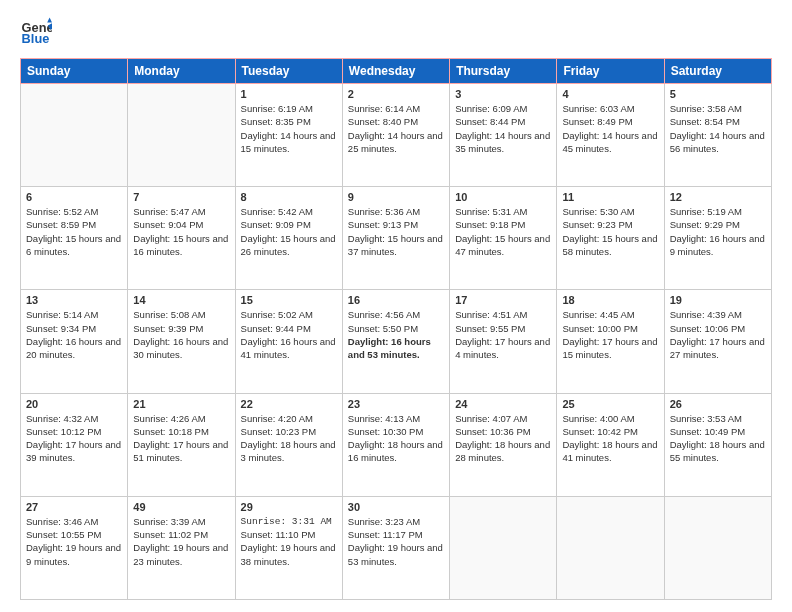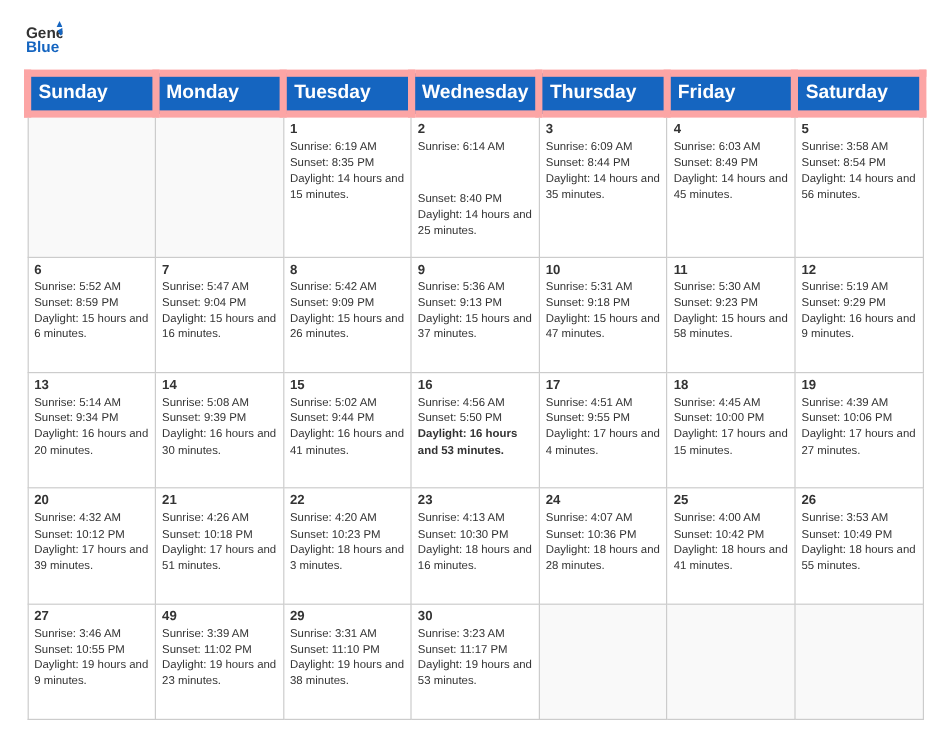--- a/index.html
+++ b/index.html
@@ -46,25 +46,25 @@
       color: #555;
     }
     .calendar {
       width: 100%;
       border-collapse: collapse;
       flex: 1;
     }
     .calendar th {
       background-color: #1565c0;
       color: #fff;
-      font-size: 16px;
+      font-size: 12px;
       font-weight: bold;
       padding: 5px 6px;
       text-align: left;
-      border: 6px solid #fca5a5;
+      border: 1px solid #fca5a5;
     }
     .calendar td {
       border: 1px solid #ccc;
       vertical-align: top;
       padding: 4px 5px;
       font-size: 9.5px;
       color: #333;
       width: calc(100% / 7);
       height: 88px;
     }
@@ -119,21 +119,21 @@
           <td class="empty-cell"></td>
           <td>
             <span class="day-num">1</span>
             <div style="line-height: 1.4;">Sunrise: 6:19 AM</div>
             <div style="line-height: 1.4;">Sunset: 8:35 PM</div>
             <div style="line-height: 1.4;">Daylight: 14 hours and 15 minutes.</div>
           </td>
           <td>
             <span class="day-num">2</span>
             <div style="line-height: 1.4;">Sunrise: 6:14 AM</div>
-            <div style="line-height: 1.4; margin-top: 30px;">Sunset: 8:40 PM</div>
+            <div style="line-height: 1.4;">Sunset: 8:40 PM</div>
             <div style="line-height: 1.4;">Daylight: 14 hours and 25 minutes.</div>
           </td>
           <td>
             <span class="day-num">3</span>
             <div style="line-height: 1.4;">Sunrise: 6:09 AM</div>
             <div style="line-height: 1.4;">Sunset: 8:44 PM</div>
             <div style="line-height: 1.4;">Daylight: 14 hours and 35 minutes.</div>
           </td>
           <td>
             <span class="day-num">4</span>
@@ -288,21 +288,21 @@
             <div style="line-height: 1.4;">Daylight: 19 hours and 9 minutes.</div>
           </td>
           <td>
             <span class="day-num">49</span>
             <div style="line-height: 1.4;">Sunrise: 3:39 AM</div>
             <div style="line-height: 1.4;">Sunset: 11:02 PM</div>
             <div style="line-height: 1.4;">Daylight: 19 hours and 23 minutes.</div>
           </td>
           <td>
             <span class="day-num">29</span>
-            <div style="line-height: 1.4;">Sunrise: 3:31 AM</div>
+            <div style="line-height: 1.4; font-family: Liberation Mono, monospace;">Sunrise: 3:31 AM</div>
             <div style="line-height: 1.4;">Sunset: 11:10 PM</div>
             <div style="line-height: 1.4;">Daylight: 19 hours and 38 minutes.</div>
           </td>
           <td>
             <span class="day-num">30</span>
             <div style="line-height: 1.4;">Sunrise: 3:23 AM</div>
             <div style="line-height: 1.4;">Sunset: 11:17 PM</div>
             <div style="line-height: 1.4;">Daylight: 19 hours and 53 minutes.</div>
           </td>
           <td class="empty-cell"></td>

